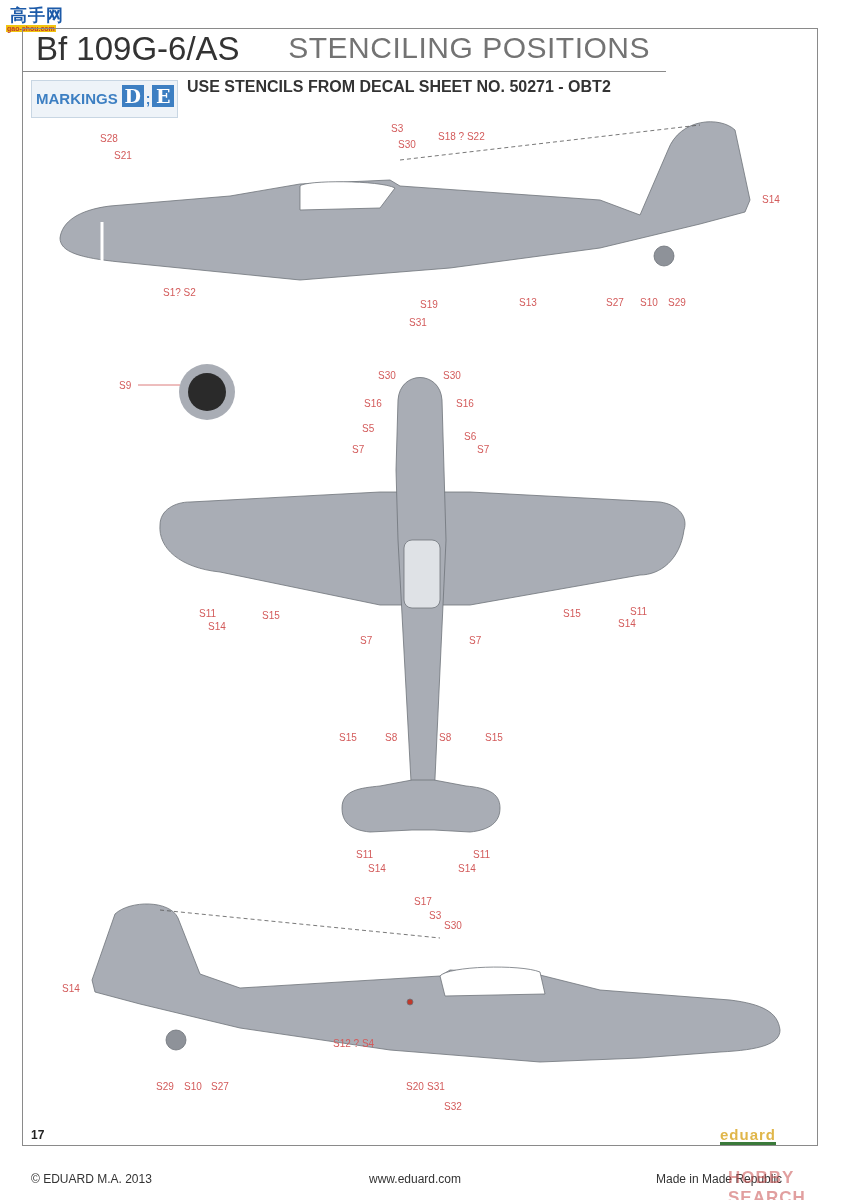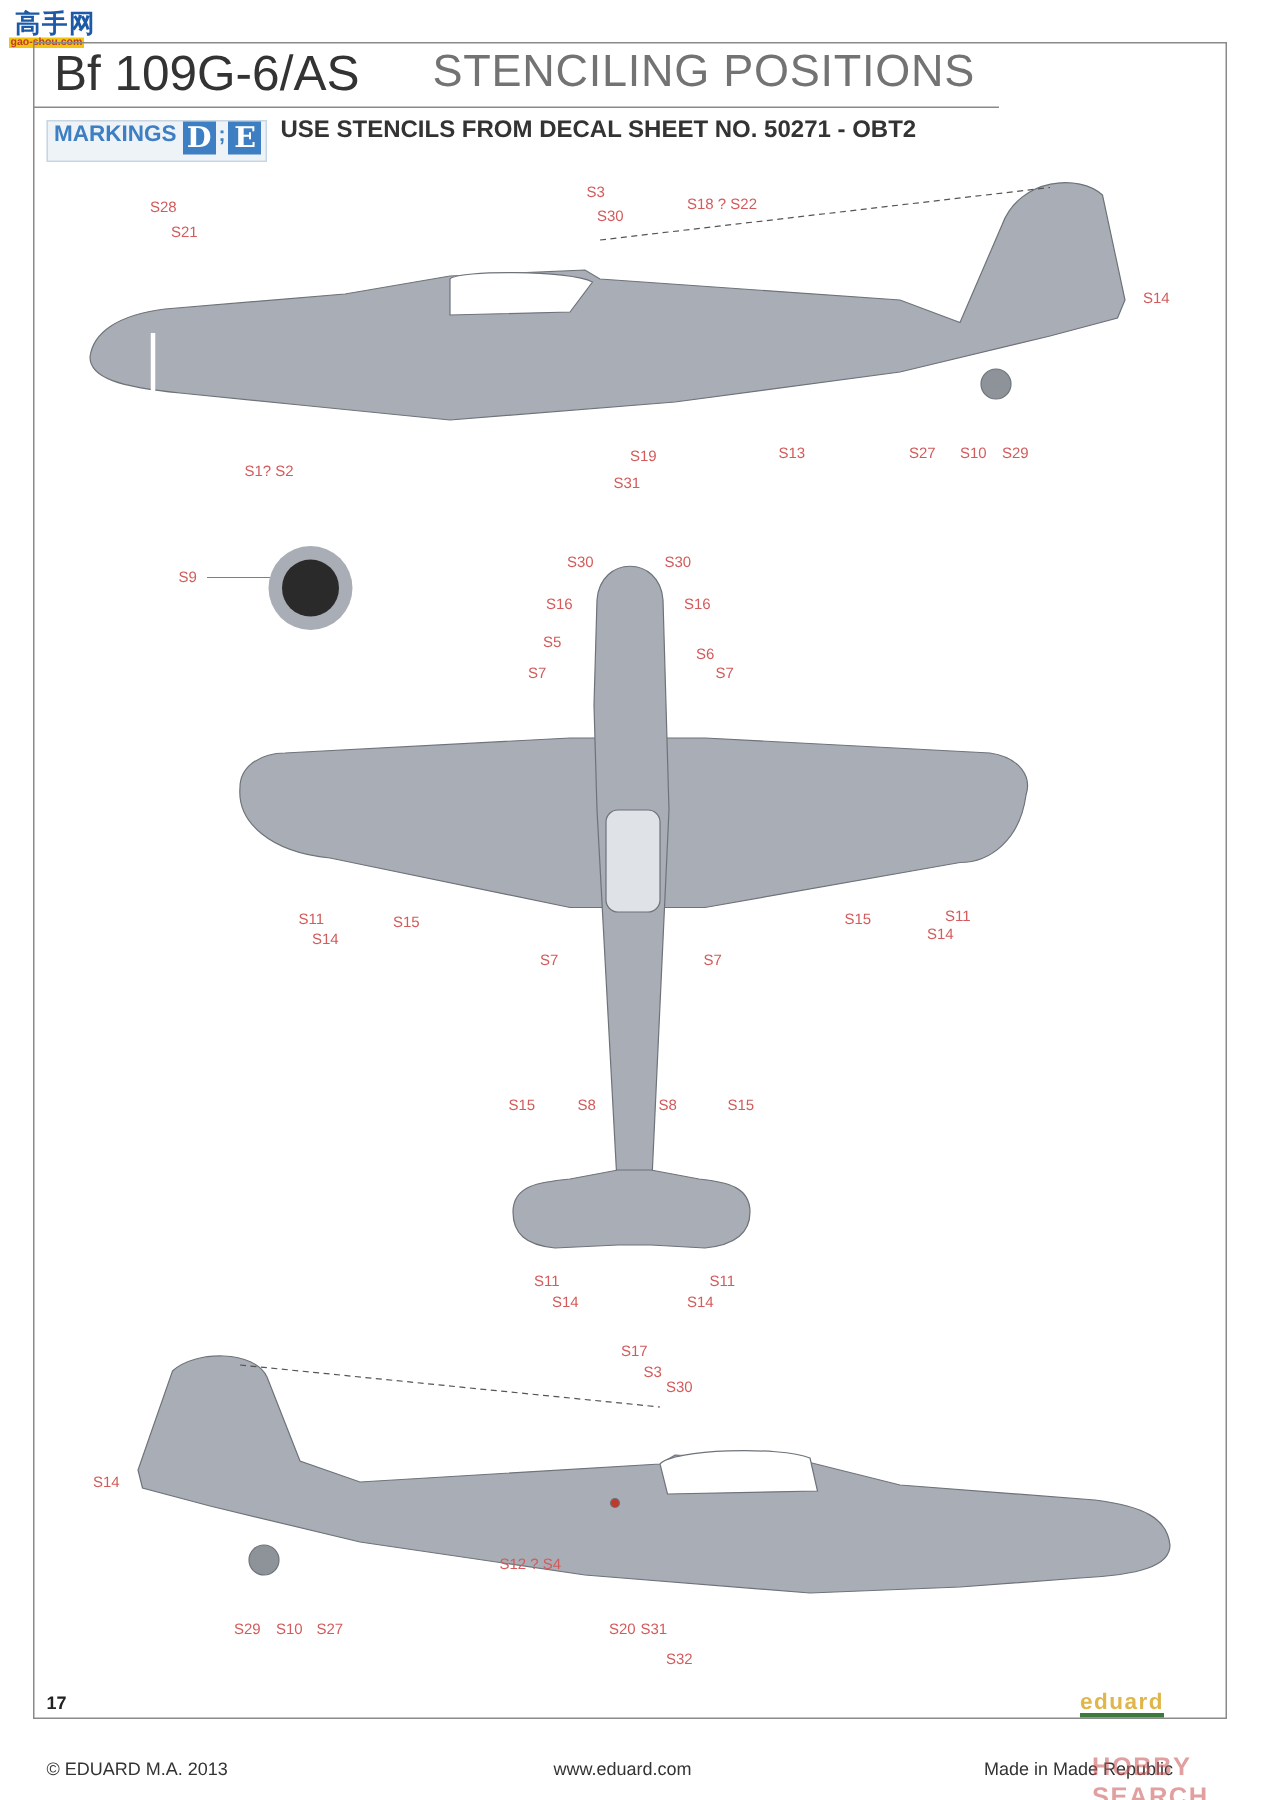--- a/index.html
+++ b/index.html
@@ -4,21 +4,21 @@
 <style>
   html, body { margin:0; padding:0; background:#fff; }
   body { width:841px; height:1200px; position:relative; overflow:hidden; font-family:"Liberation Sans", sans-serif; }
   .wm { position:absolute; left:6px; top:4px; width:62px; height:28px; }
   .wm-t { position:absolute; left:4px; top:0; font-size:17px; font-weight:bold; color:#1c5aa8; letter-spacing:1px; font-family:"DejaVu Sans", sans-serif; }
   .wm-u { position:absolute; left:0; top:21px; font-size:7px; color:#c0392b; background:#f1c40f; font-weight:bold; padding:0 1px; }
   .frame { position:absolute; left:22px; top:28px; width:796px; height:1118px; border:1px solid #8a8a8a; box-sizing:border-box; }
   .hdr { position:absolute; left:22px; top:28px; width:644px; height:44px; border-bottom:1px solid #8a8a8a; box-sizing:border-box; }
   .title-l { position:absolute; left:14px; top:2px; font-size:33px; color:#333; }
   .title-r { position:absolute; right:16px; top:3px; font-size:30px; color:#737373; letter-spacing:0.5px;text-align:right; }
-  .mark { position:absolute; left:31px; top:80px; height:26px; background:#eef3f8; border:1px solid #c8d6e3; display:flex; align-items:flex-start; padding:0 3px 0 4px; }
+  .mark { position:absolute; left:31px; top:80px; height:26px; background:#eef3f8; border:1px solid #c8d6e3; display:flex; align-items:flex-end; padding:0 3px 10px 4px; }
   .mark-t { color:#3d7fc2; font-weight:bold; font-size:15px; margin-right:4px; }
   .mletter { background:#3d7fc2; color:#fff; font-family:"DejaVu Serif", serif; font-weight:bold; font-size:19px; width:22px; height:22px; display:flex; align-items:center; justify-content:center; }
   .msep { color:#3d7fc2; font-size:14px; margin:0 2px; font-weight:bold; }
   .instr { position:absolute; left:187px; top:78px; font-size:16px; font-weight:bold; color:#333; }
   .lbl { position:absolute; font-size:10px; color:#d35b5b; white-space:nowrap; }
   svg.art { position:absolute; left:0; top:0; }
   .pgnum { position:absolute; left:31px; top:1128px; font-size:12px; font-weight:bold; color:#222; }
   .foot { position:absolute; top:1172px; font-size:12px; color:#333; }
   .brand { position:absolute; left:720px; top:1128px; font-size:15px; font-weight:bold; color:#e0b64a; letter-spacing:1px; border-bottom:3px solid #3a7a3a; line-height:14px; }
   .wm2 { position:absolute; left:728px; top:1168px; font-size:17px; font-weight:bold; color:rgba(200,80,80,0.55); letter-spacing:1px; }
@@ -70,23 +70,23 @@
     <circle cx="176" cy="1040" r="10" fill="#8e9299"></circle>
     <line x1="160" y1="910" x2="440" y2="938" stroke="#555" stroke-dasharray="4,3"></line>
     <circle cx="410" cy="1002" r="3" fill="#c0392b"></circle>
   </g>
 </svg>
 
 <span class="lbl" style="left:100px;top:133px">S28</span>
 <span class="lbl" style="left:114px;top:150px">S21</span>
 <span class="lbl" style="left:391px;top:123px">S3</span>
 <span class="lbl" style="left:398px;top:139px">S30</span>
-<span class="lbl" style="left:458px;top:131px">S18 ? S22</span>
+<span class="lbl" style="left:438px;top:131px">S18 ? S22</span>
 <span class="lbl" style="left:762px;top:194px">S14</span>
-<span class="lbl" style="left:163px;top:309px">S1? S2</span>
+<span class="lbl" style="left:163px;top:287px">S1? S2</span>
 <span class="lbl" style="left:420px;top:299px">S19</span>
 <span class="lbl" style="left:409px;top:317px">S31</span>
 <span class="lbl" style="left:519px;top:297px">S13</span>
 <span class="lbl" style="left:606px;top:297px">S27</span>
 <span class="lbl" style="left:640px;top:297px">S10</span>
 <span class="lbl" style="left:668px;top:297px">S29</span>
 
 <span class="lbl" style="left:119px;top:380px">S9</span>
 
 <span class="lbl" style="left:378px;top:370px">S30</span>

